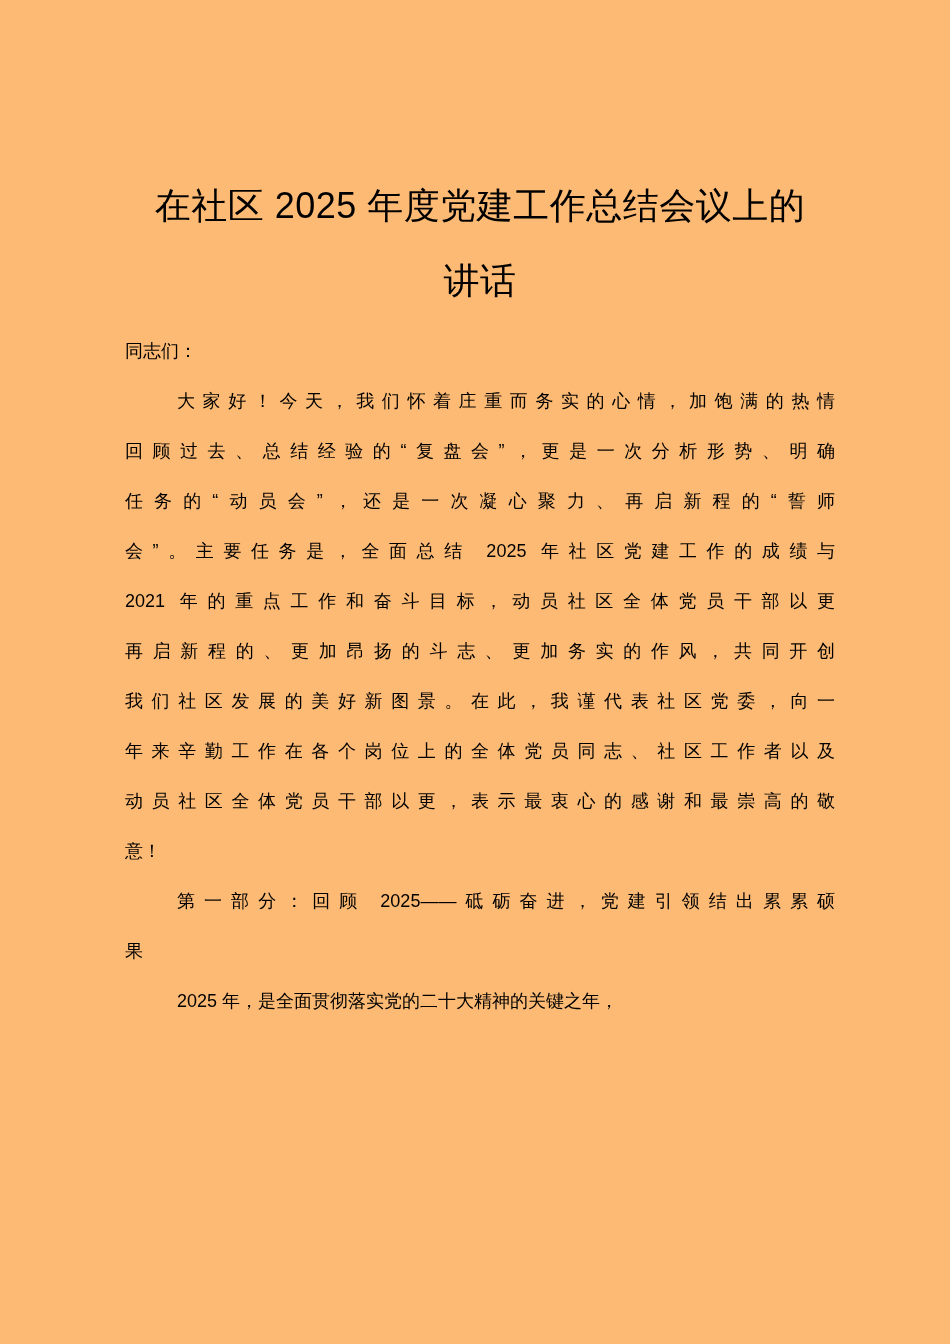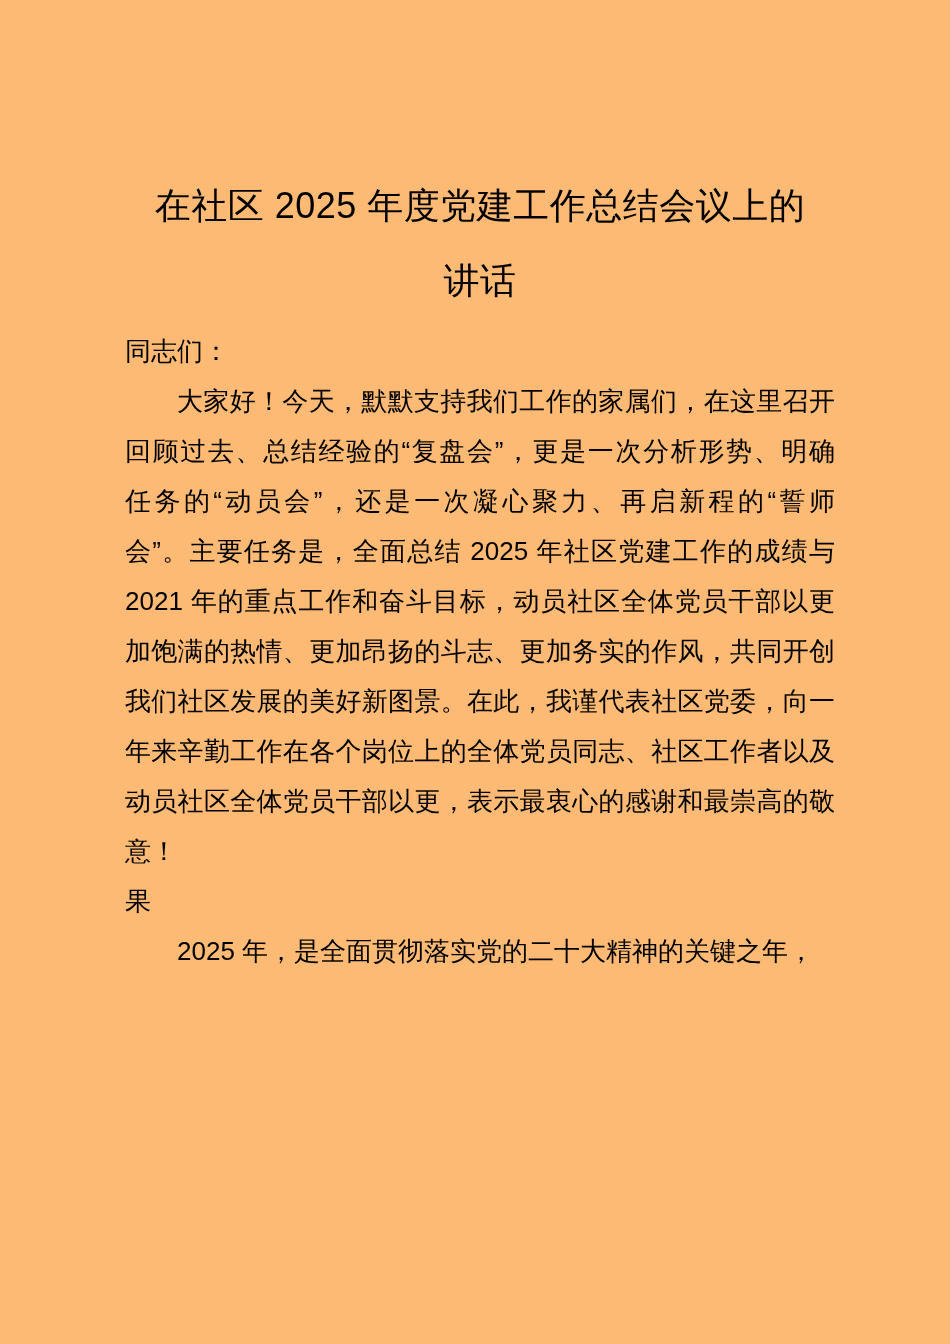--- a/index.html
+++ b/index.html
@@ -26,21 +26,21 @@
     line-height: 75px;
     font-weight: 400;
     text-align: center;
     letter-spacing: 0.5px;
   }
   .title-line {
     white-space: nowrap;
   }
   .doc-body {
     margin-top: 8px;
-    font-size: 26px;
+    font-size: 18px;
     line-height: 50px;
   }
   .para {
     margin: 0;
     padding: 0;
   }
   .line {
     text-align: justify;
     text-justify: inter-character;
   }
@@ -57,31 +57,32 @@
 <div class="page">
   <div class="doc-title">
     <div class="title-line">在社区 2025 年度党建工作总结会议上的</div>
     <div class="title-line">讲话</div>
   </div>
   <div class="doc-body">
       <div class="para">
         <div class="line">同志们：</div>
       </div>
       <div class="para">
-        <div class="line indent just">大家好！今天，默默支持我们工作的家属们，在这里召开</div>
+        <div class="line indent just">大家好！今天，我们怀着庄重而务实的心情，加饱满的热情</div>
         <div class="line just">回顾过去、总结经验的“复盘会”，更是一次分析形势、明确</div>
         <div class="line just">任务的“动员会”，还是一次凝心聚力、再启新程的“誓师</div>
         <div class="line just">会”。主要任务是，全面总结 2025 年社区党建工作的成绩与</div>
         <div class="line just">2021 年的重点工作和奋斗目标，动员社区全体党员干部以更</div>
-        <div class="line just">加饱满的热情、更加昂扬的斗志、更加务实的作风，共同开创</div>
+        <div class="line just">再启新程的、更加昂扬的斗志、更加务实的作风，共同开创</div>
         <div class="line just">我们社区发展的美好新图景。在此，我谨代表社区党委，向一</div>
         <div class="line just">年来辛勤工作在各个岗位上的全体党员同志、社区工作者以及</div>
         <div class="line just">动员社区全体党员干部以更，表示最衷心的感谢和最崇高的敬</div>
         <div class="line">意！</div>
       </div>
       <div class="para">
+        <div class="line indent just">第一部分：回顾 2025——砥砺奋进，党建引领结出累累硕</div>
         <div class="line">果</div>
       </div>
       <div class="para">
         <div class="line indent">2025 年，是全面贯彻落实党的二十大精神的关键之年，</div>
       </div>
     </div>
 </div>
 
 </body></html>

